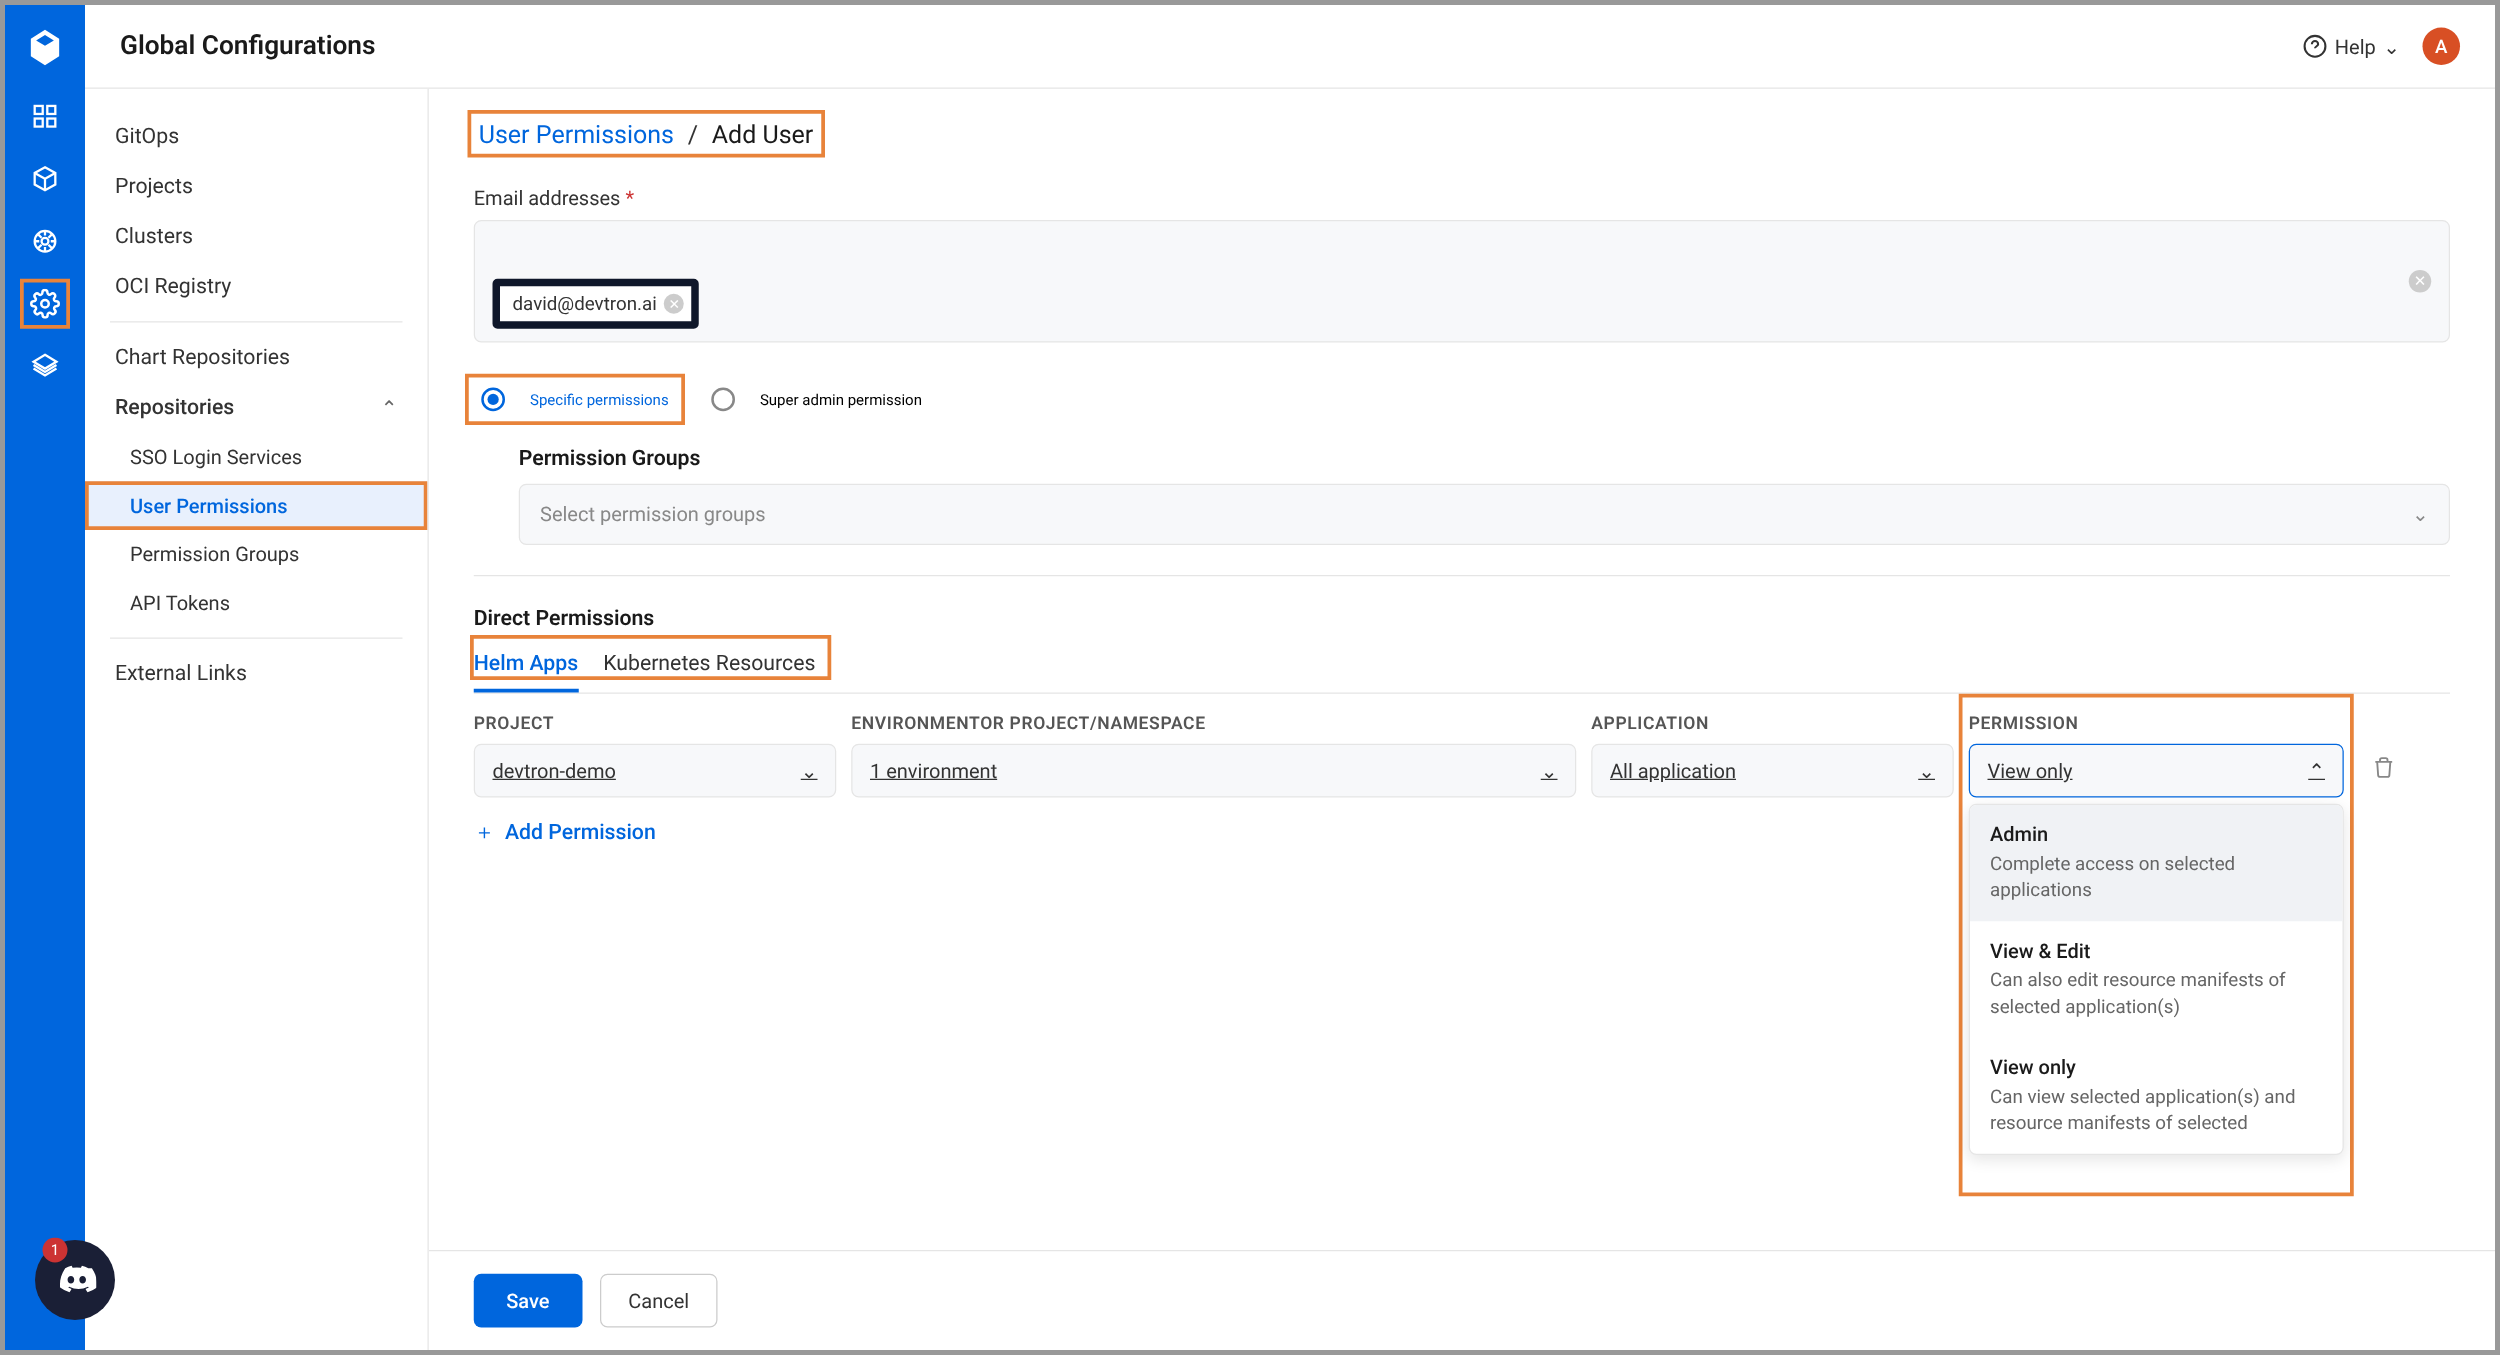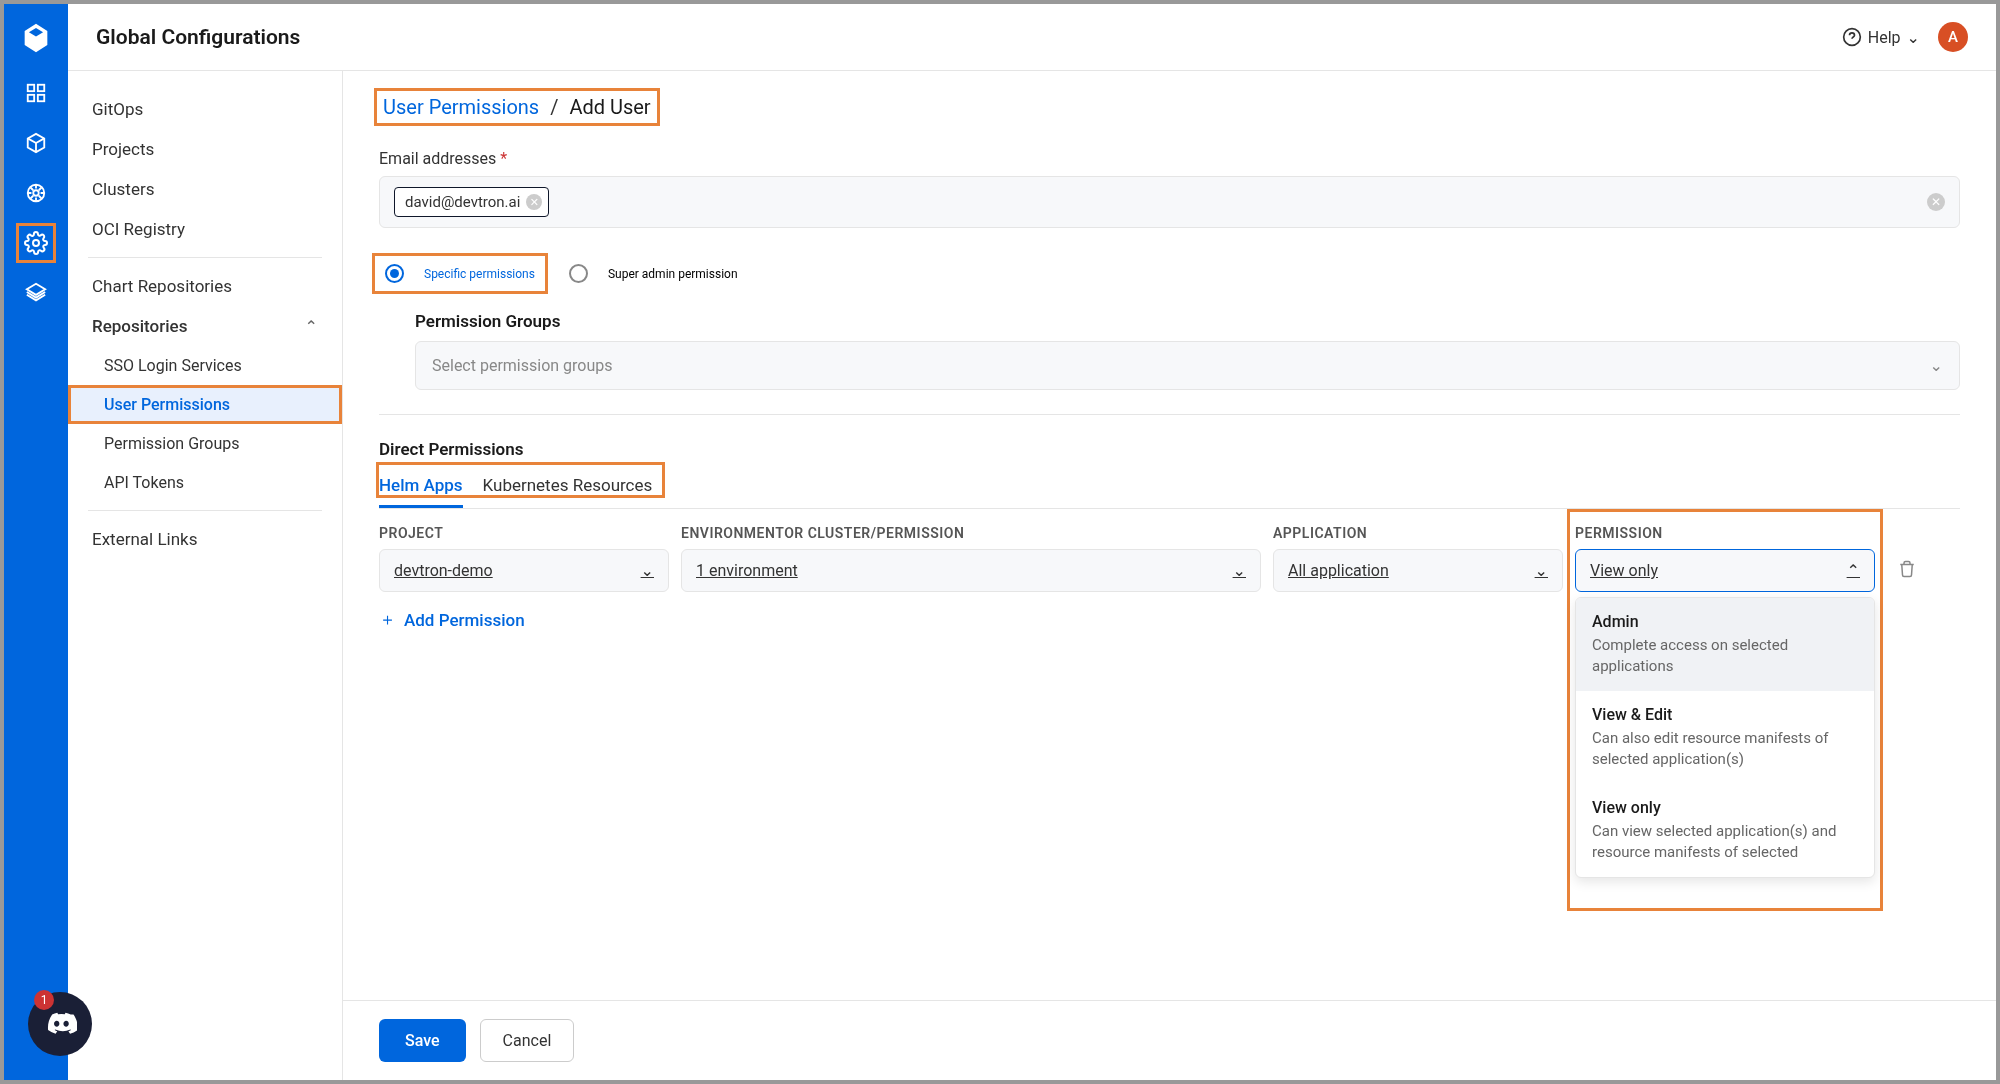--- a/index.html
+++ b/index.html
@@ -26,21 +26,21 @@
 .chevron { font-size: 16px; color: #666; }
 .main-content { flex: 1; padding: 22px 36px 0 36px; overflow-y: auto; position: relative; }
 .breadcrumb { font-size: 20px; margin-bottom: 28px; display: inline-block; }
 .breadcrumb.highlighted { outline: 3px solid #e8833a; outline-offset: 2px; padding: 2px 4px; }
 .breadcrumb .link { color: #0066dd; }
 .breadcrumb .sep { color: #333; margin: 0 6px; }
 .breadcrumb .current { color: #1a1a1a; font-weight: 400; }
 .field-label { font-size: 16px; color: #333; margin-bottom: 8px; }
 .req { color: #cc3333; }
 .email-field { display: flex; align-items: center; background: #f7f8fa; border: 1px solid #e5e5e5; border-radius: 6px; padding: 10px 14px; margin-bottom: 32px; position: relative; }
-.email-chip { background: #fff; border: 1px solid #0f172a; border-radius: 4px; padding: 5px 28px 5px 10px; font-size: 15px; color: #333; position: relative; display: inline-flex; align-items: center; }
+.email-chip { background: #fff; border: 6px solid #0f172a; border-radius: 4px; padding: 5px 28px 5px 10px; font-size: 15px; color: #333; position: relative; display: inline-flex; align-items: center; margin-top: 36px; }
 .chip-close { position: absolute; right: 6px; top: 50%; transform: translateY(-50%); width: 16px; height: 16px; border-radius: 50%; background: #ccc; color: #fff; font-size: 11px; display: flex; align-items: center; justify-content: center; cursor: pointer; }
 .field-clear { position: absolute; right: 14px; width: 18px; height: 18px; border-radius: 50%; background: #ccc; color: #fff; font-size: 12px; display: flex; align-items: center; justify-content: center; cursor: pointer; }
 .radio-row { display: flex; align-items: center; gap: 28px; margin-bottom: 24px; }
 .radio-option { display: flex; align-items: center; gap: 20px; font-size: 12px; cursor: pointer; }
 .radio-option.highlighted { outline: 3px solid #e8833a; outline-offset: 4px; padding: 4px 6px; }
 .radio-circle { width: 19px; height: 19px; border: 2px solid #888; border-radius: 50%; display: flex; align-items: center; justify-content: center; }
 .radio-option.selected .radio-circle { border-color: #0066dd; }
 .radio-option.selected .radio-circle::after { content: ''; width: 9px; height: 9px; background: #0066dd; border-radius: 50%; }
 .radio-option.selected .radio-label { color: #0066dd; }
 .section-label { font-size: 17px; font-weight: 600; color: #1a1a1a; margin-bottom: 10px; }
@@ -191,21 +191,21 @@
         <div class="section-label">Direct Permissions</div>
 
         <div class="tabs highlighted-box">
           <div class="tabs-highlight-box" style="width:283px;"></div>
           <div class="tab active">Helm Apps</div>
           <div class="tab">Kubernetes Resources</div>
         </div>
 
         <div class="perm-grid">
           <div class="perm-header">PROJECT</div>
-          <div class="perm-header">ENVIRONMENTOR CLUSTER/PERMISSION</div>
+          <div class="perm-header">ENVIRONMENTOR PROJECT/NAMESPACE</div>
           <div class="perm-header">APPLICATION</div>
           <div class="perm-col-highlight">
             <div class="perm-header">PERMISSION</div>
           </div>
           <div></div>
         </div>
 
         <div class="perm-grid" style="margin-top:-8px;">
           <div class="perm-select">
             <span>devtron-demo</span>

